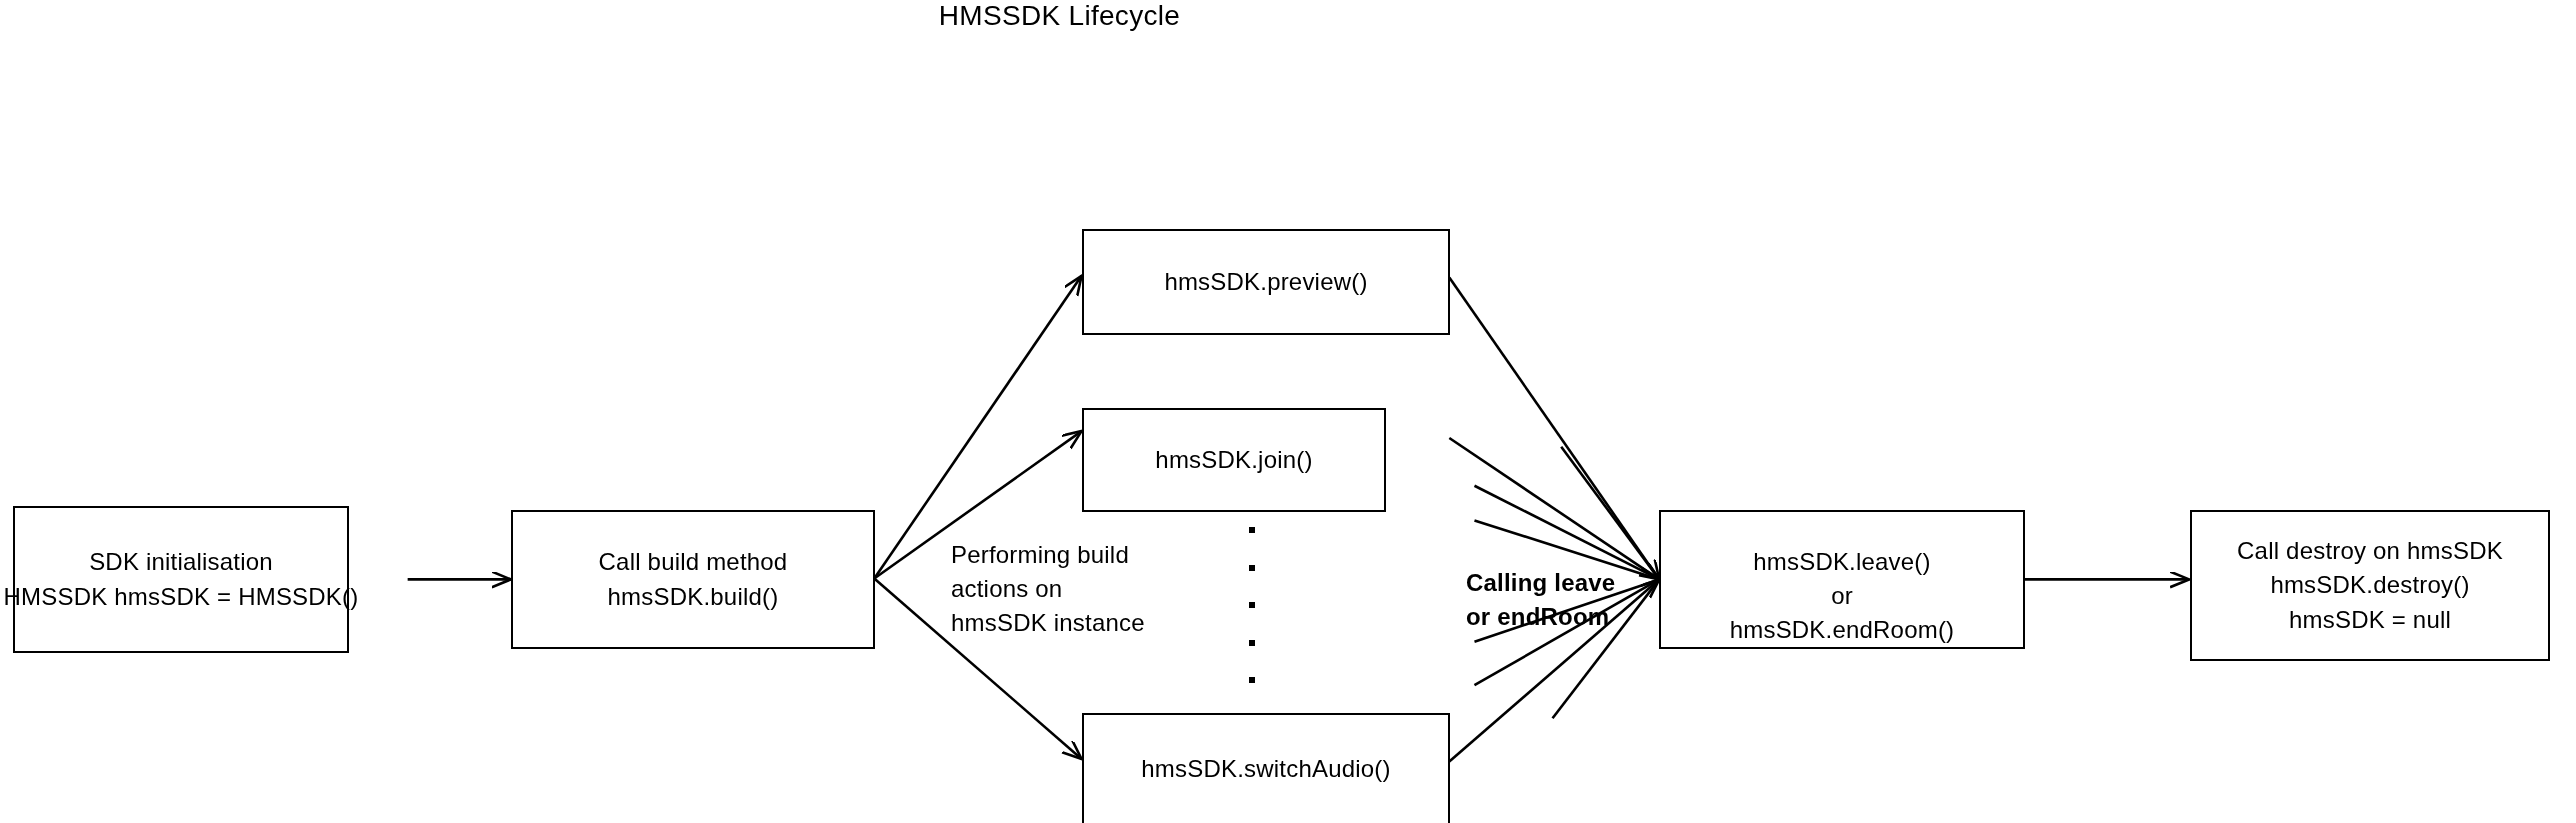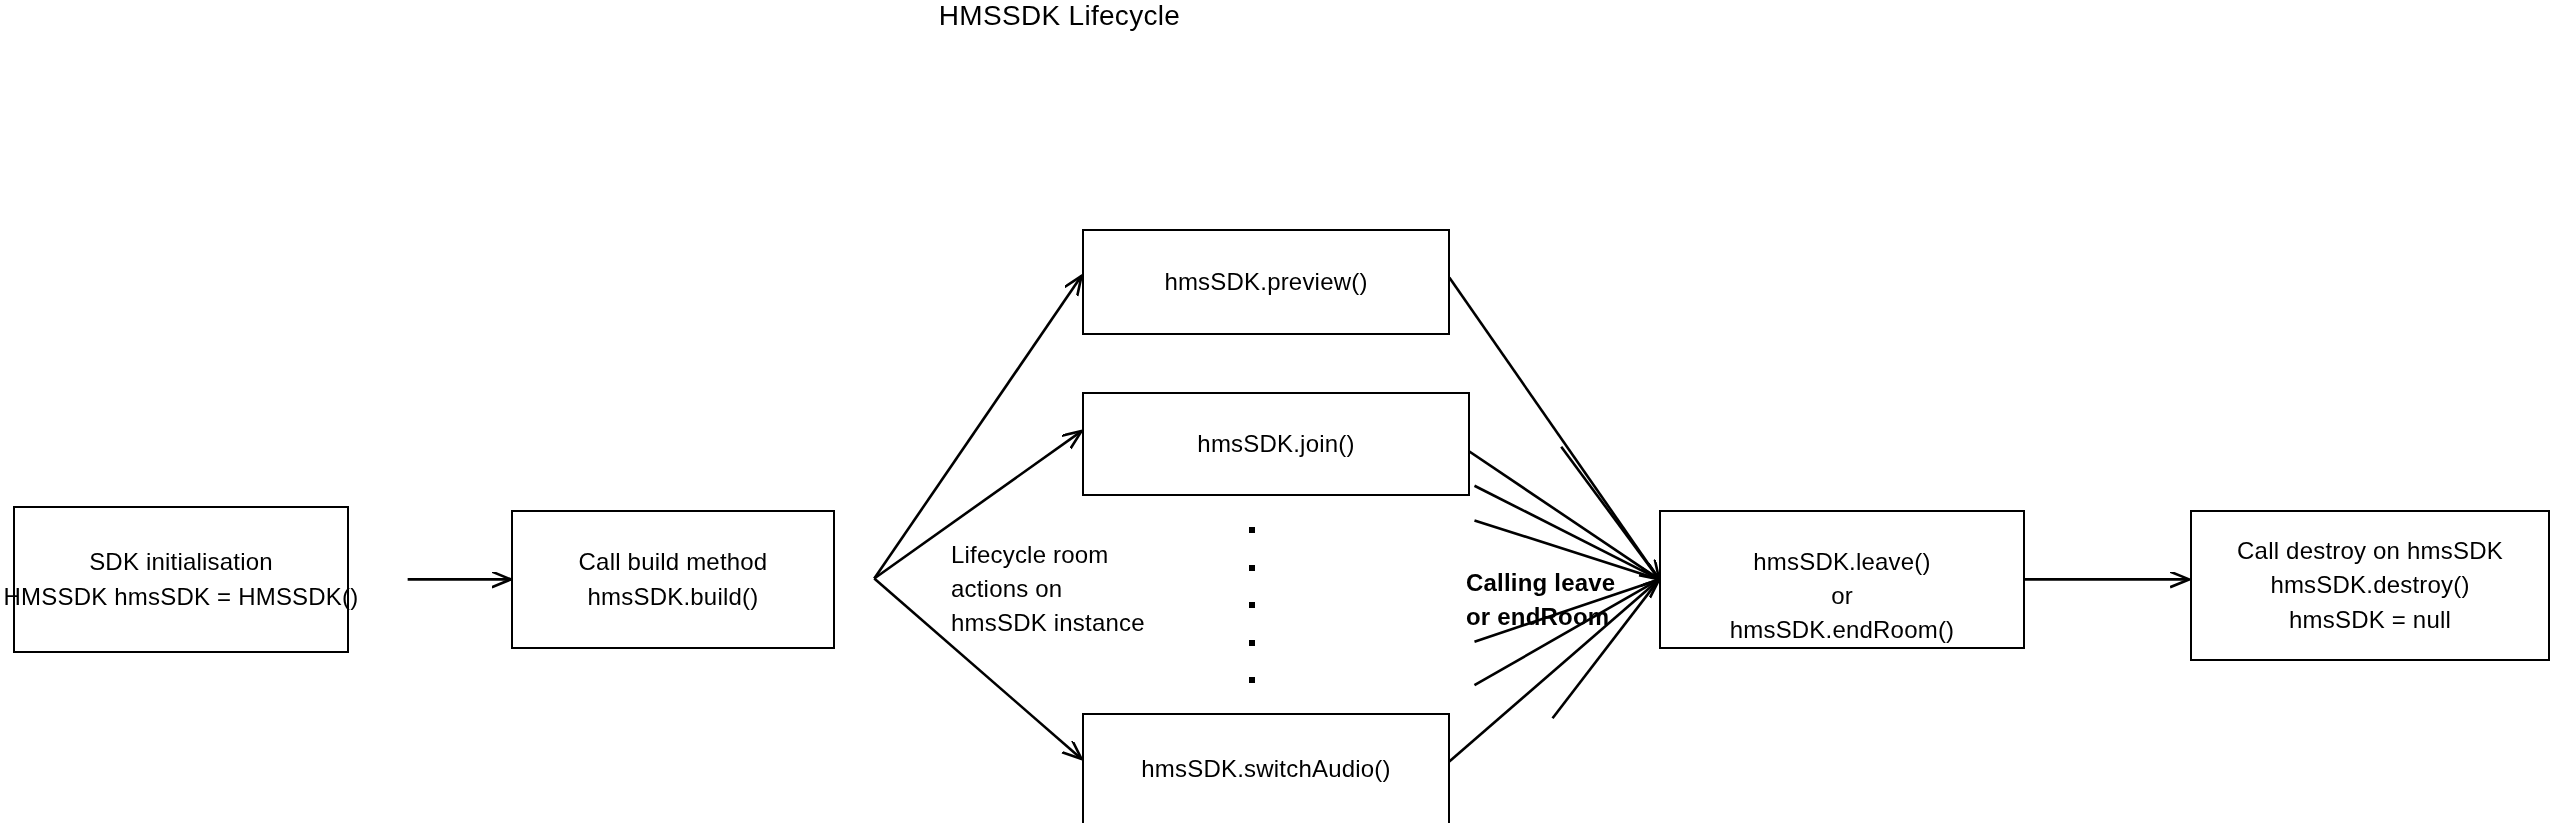--- a/index.html
+++ b/index.html
@@ -126,51 +126,51 @@
     <g>
       <line x1="2334" y1="668" x2="2524" y2="668" stroke="#000000" stroke-width="3" marker-end="url(#ah)"></line>
     </g>
   </svg>
 
   <div class="node" style="left:13px; top:506px; width:336px; height:147px;">
     <span class="line">SDK initialisation</span>
     <span class="line">HMSSDK hmsSDK = HMSSDK()</span>
   </div>
 
-  <div class="node" style="left:511px; top:510px; width:324px; height:139px;">
+  <div class="node" style="left:511px; top:510px; width:364px; height:139px;">
     <span class="line">Call build method</span>
     <span class="line">hmsSDK.build()</span>
   </div>
 
   <div class="node" style="left:1082px; top:229px; width:368px; height:106px;text-align:right;">
     <span class="line">hmsSDK.preview()</span>
   </div>
 
-  <div class="node" style="left:1082px; top:392px; width:388px; height:104px;">
+  <div class="node" style="left:1082px; top:408px; width:304px; height:104px;">
     <span class="line">hmsSDK.join()</span>
   </div>
 
   <div class="node" style="left:1082px; top:713px; width:368px; height:113px;">
     <span class="line">hmsSDK.switchAudio()</span>
   </div>
 
   <div class="node" style="left:1659px; top:510px; width:366px; height:139px;justify-content:flex-end;">
     <span class="line">hmsSDK.leave()</span>
     <span class="line">or</span>
     <span class="line">hmsSDK.endRoom()</span>
   </div>
 
   <div class="node" style="left:2190px; top:510px; width:360px; height:151px;">
     <span class="line">Call destroy on hmsSDK</span>
     <span class="line">hmsSDK.destroy()</span>
     <span class="line">hmsSDK = null</span>
   </div>
 
   <div class="edge-label" style="left:951px; top:538px;">
-    <span class="line">Lifecycle room</span>
+    <span class="line">Performing build</span>
     <span class="line">actions on</span>
     <span class="line">hmsSDK instance</span>
   </div>
 
   <div class="edge-label" style="left:1466px; top:566px;font-weight:bold;">
     <span class="line">Calling leave</span>
     <span class="line">or endRoom</span>
   </div>
 
   <div class="dots" style="left:1246px; top:527px; width:12px; height:156px;">

